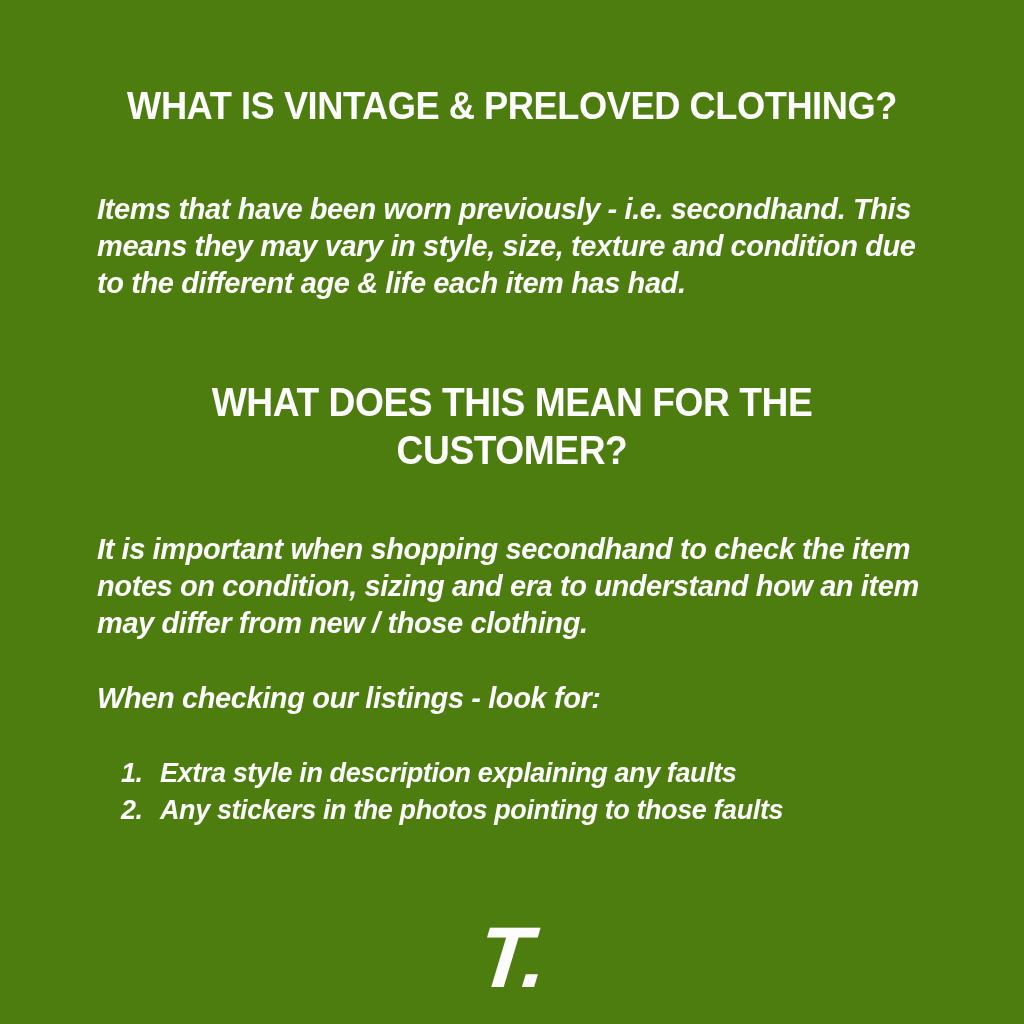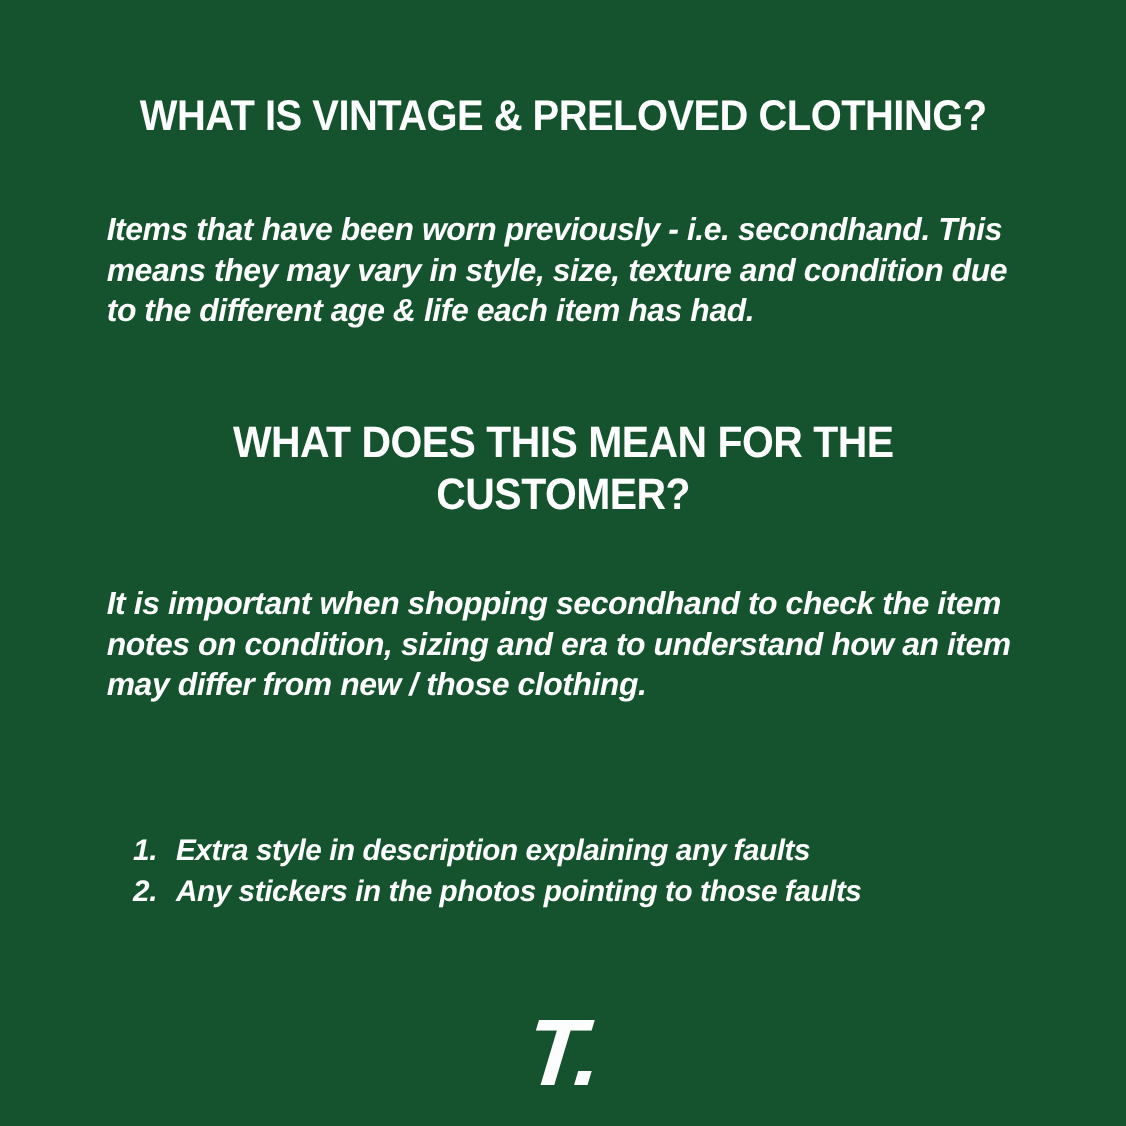--- a/index.html
+++ b/index.html
@@ -4,21 +4,21 @@
 <style>
   html, body {
     margin: 0;
     padding: 0;
     background: #000;
   }
   .canvas {
     position: relative;
     width: 1024px;
     height: 1024px;
-    background: #14532d;
+    background: #4d7c0f;
     color: #fdfdfd;
     font-family: "Liberation Sans", sans-serif;
     overflow: hidden;
   }
   .heading {
     position: absolute;
     left: 0;
     width: 100%;
     text-align: center;
     font-weight: bold;
@@ -89,20 +89,21 @@
 means they may vary in style, size, texture and condition due
 to the different age &amp; life each item has had.</div>
 
   <div class="heading heading-2">WHAT DOES THIS MEAN FOR THE
 CUSTOMER?</div>
 
   <div class="bodytext customer-paragraph">It is important when shopping secondhand to check the item
 notes on condition, sizing and era to understand how an item
 may differ from new / those clothing.</div>
 
+  <div class="bodytext listings-intro">When checking our listings - look for:</div>
 
   <div class="checklist">
     <span>1.</span>
     <span>Extra style in description explaining any faults</span>
     <span>2.</span>
     <span>Any stickers in the photos pointing to those faults</span>
   </div>
 
   <div class="brand-logo">T.</div>
 

